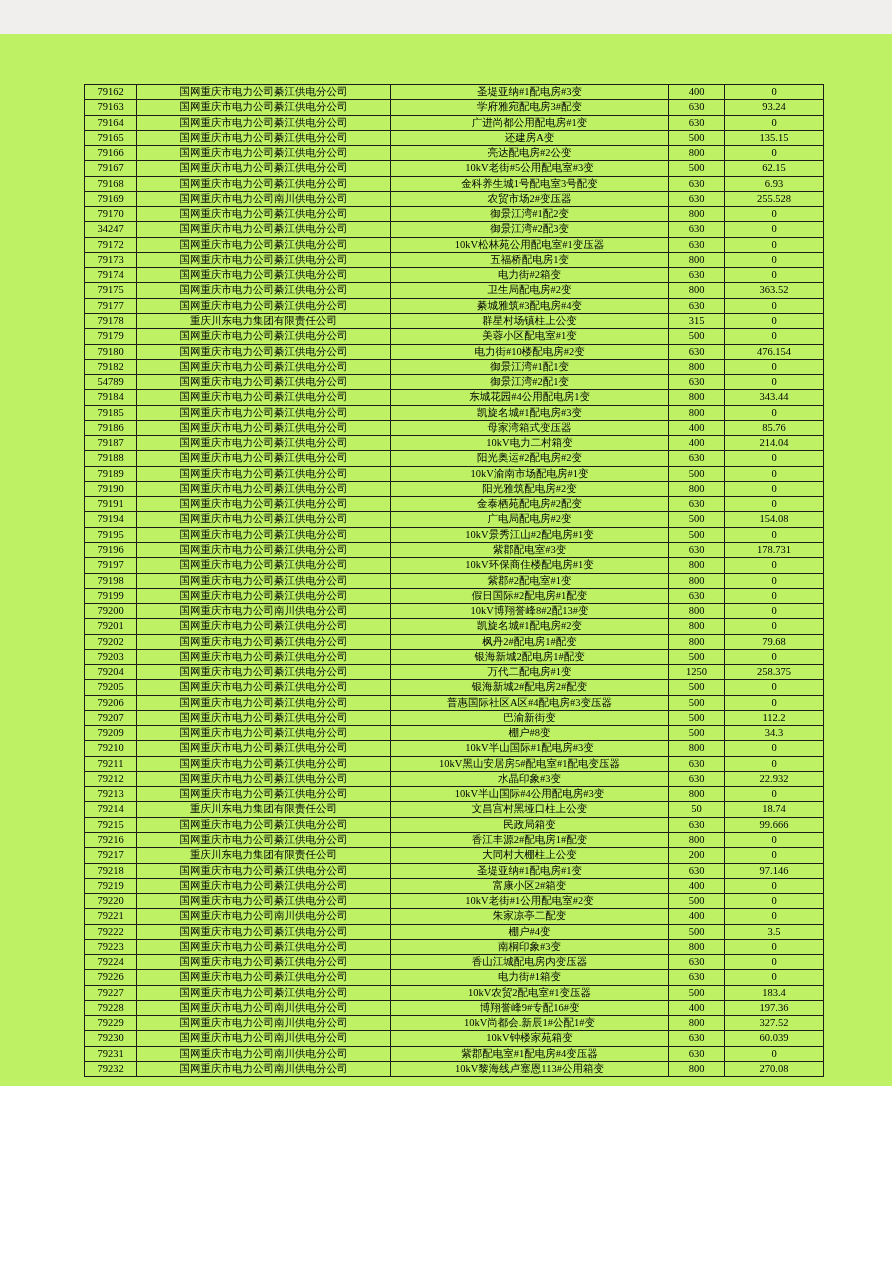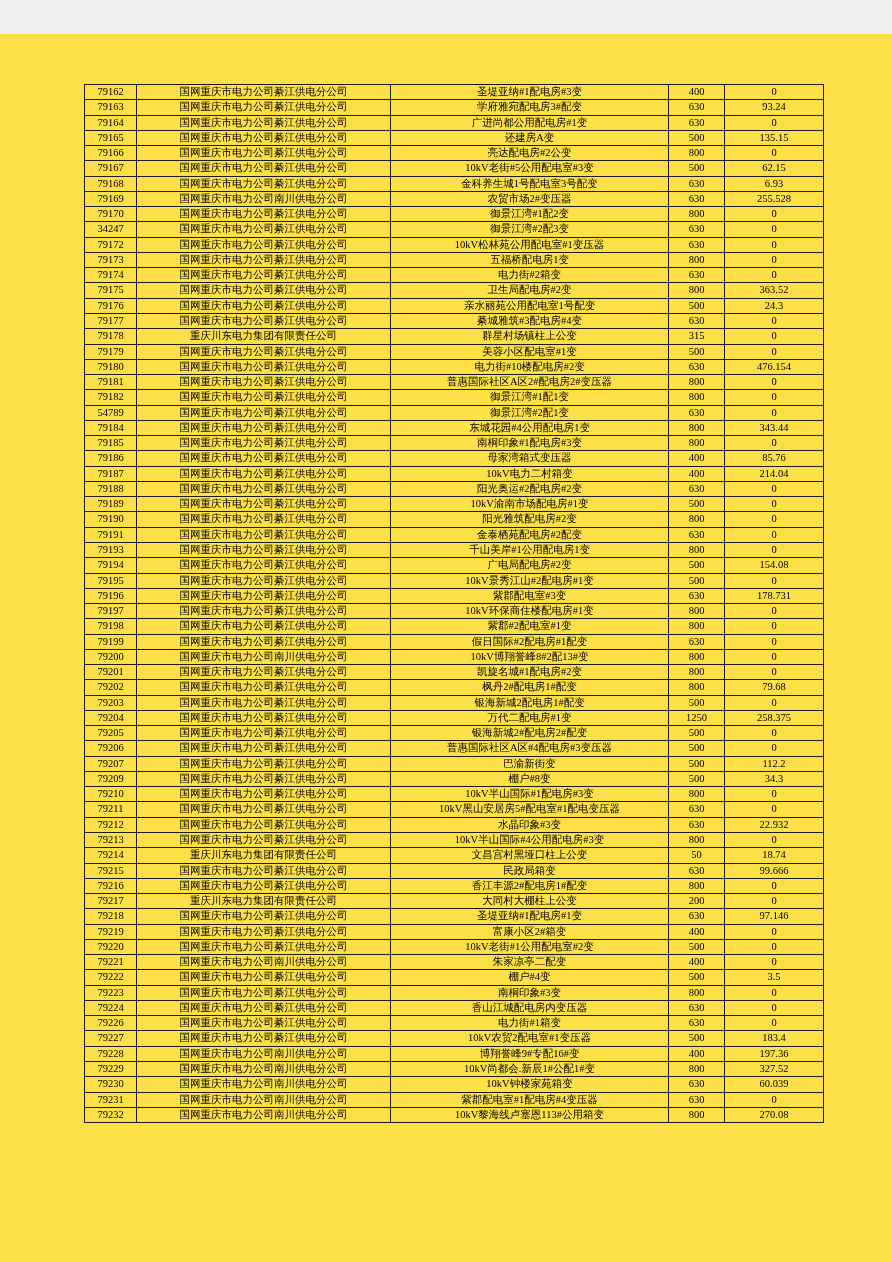--- a/index.html
+++ b/index.html
@@ -21,22 +21,22 @@
     left: 0;
     width: 892px;
     height: 34px;
     background: #f0efee;
   }
   .sheet {
     position: absolute;
     top: 34px;
     left: 0;
     width: 892px;
-    height: 1228px;
-    background: #fde047;
+    height: 1052px;
+    background: #bef264;
   }
   table.data-table {
     position: absolute;
     left: 84px;
     top: 50px; 
     border-collapse: collapse;
     table-layout: fixed;
     width: 739px;
   }
   table.data-table td {
@@ -165,27 +165,20 @@
             <td class="c4">0</td>
           </tr>
           <tr>
             <td class="c0">79175</td>
             <td class="c1">国网重庆市电力公司綦江供电分公司</td>
             <td class="c2">卫生局配电房#2变</td>
             <td class="c3">800</td>
             <td class="c4">363.52</td>
           </tr>
           <tr>
-            <td class="c0">79176</td>
-            <td class="c1">国网重庆市电力公司綦江供电分公司</td>
-            <td class="c2">亲水丽苑公用配电室1号配变</td>
-            <td class="c3">500</td>
-            <td class="c4">24.3</td>
-          </tr>
-          <tr>
             <td class="c0">79177</td>
             <td class="c1">国网重庆市电力公司綦江供电分公司</td>
             <td class="c2">綦城雅筑#3配电房#4变</td>
             <td class="c3">630</td>
             <td class="c4">0</td>
           </tr>
           <tr>
             <td class="c0">79178</td>
             <td class="c1">重庆川东电力集团有限责任公司</td>
             <td class="c2">群星村场镇柱上公变</td>
@@ -200,27 +193,20 @@
             <td class="c4">0</td>
           </tr>
           <tr>
             <td class="c0">79180</td>
             <td class="c1">国网重庆市电力公司綦江供电分公司</td>
             <td class="c2">电力街#10楼配电房#2变</td>
             <td class="c3">630</td>
             <td class="c4">476.154</td>
           </tr>
           <tr>
-            <td class="c0">79181</td>
-            <td class="c1">国网重庆市电力公司綦江供电分公司</td>
-            <td class="c2">普惠国际社区A区2#配电房2#变压器</td>
-            <td class="c3">800</td>
-            <td class="c4">0</td>
-          </tr>
-          <tr>
             <td class="c0">79182</td>
             <td class="c1">国网重庆市电力公司綦江供电分公司</td>
             <td class="c2">御景江湾#1配1变</td>
             <td class="c3">800</td>
             <td class="c4">0</td>
           </tr>
           <tr>
             <td class="c0">54789</td>
             <td class="c1">国网重庆市电力公司綦江供电分公司</td>
             <td class="c2">御景江湾#2配1变</td>
@@ -230,21 +216,21 @@
           <tr>
             <td class="c0">79184</td>
             <td class="c1">国网重庆市电力公司綦江供电分公司</td>
             <td class="c2">东城花园#4公用配电房1变</td>
             <td class="c3">800</td>
             <td class="c4">343.44</td>
           </tr>
           <tr>
             <td class="c0">79185</td>
             <td class="c1">国网重庆市电力公司綦江供电分公司</td>
-            <td class="c2">南桐印象#1配电房#3变</td>
+            <td class="c2">凯旋名城#1配电房#3变</td>
             <td class="c3">800</td>
             <td class="c4">0</td>
           </tr>
           <tr>
             <td class="c0">79186</td>
             <td class="c1">国网重庆市电力公司綦江供电分公司</td>
             <td class="c2">母家湾箱式变压器</td>
             <td class="c3">400</td>
             <td class="c4">85.76</td>
           </tr>
@@ -274,27 +260,20 @@
             <td class="c1">国网重庆市电力公司綦江供电分公司</td>
             <td class="c2">阳光雅筑配电房#2变</td>
             <td class="c3">800</td>
             <td class="c4">0</td>
           </tr>
           <tr>
             <td class="c0">79191</td>
             <td class="c1">国网重庆市电力公司綦江供电分公司</td>
             <td class="c2">金泰栖苑配电房#2配变</td>
             <td class="c3">630</td>
-            <td class="c4">0</td>
-          </tr>
-          <tr>
-            <td class="c0">79193</td>
-            <td class="c1">国网重庆市电力公司綦江供电分公司</td>
-            <td class="c2">千山美岸#1公用配电房1变</td>
-            <td class="c3">800</td>
             <td class="c4">0</td>
           </tr>
           <tr>
             <td class="c0">79194</td>
             <td class="c1">国网重庆市电力公司綦江供电分公司</td>
             <td class="c2">广电局配电房#2变</td>
             <td class="c3">500</td>
             <td class="c4">154.08</td>
           </tr>
           <tr>

